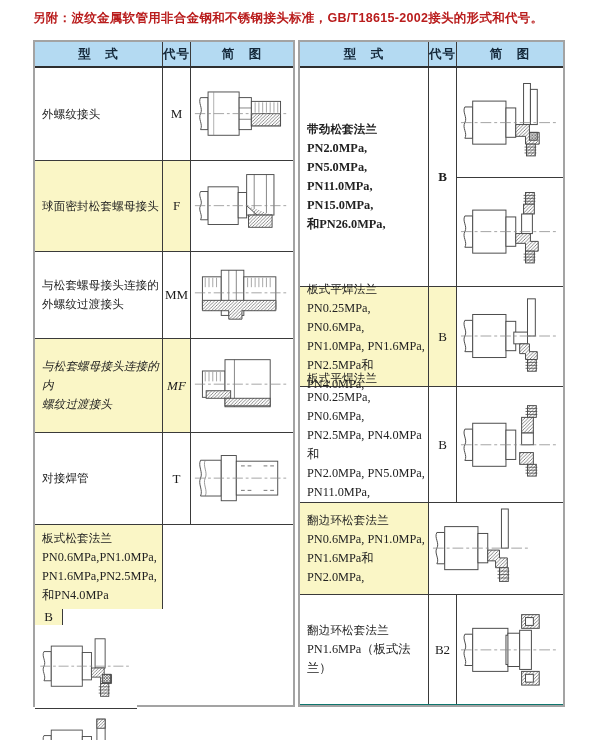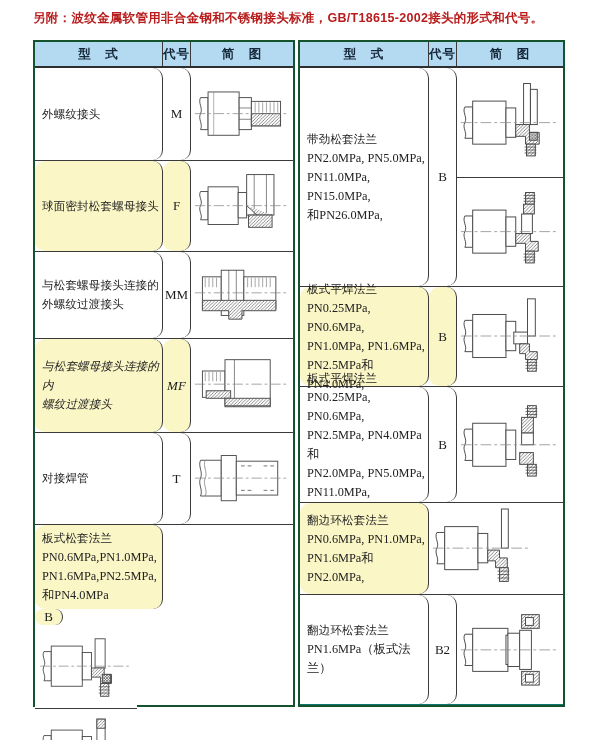--- a/index.html
+++ b/index.html
@@ -6,30 +6,30 @@
   body{
     width:600px;height:740px;background:#ffffff;position:relative;
     font-family:"Liberation Sans","DejaVu Sans",sans-serif;color:#222;
     overflow:hidden;
   }
   .title{
     position:absolute;left:33px;top:10px;font-size:12.5px;font-weight:bold;
     letter-spacing:0.3px;color:#b91c1c;white-space:nowrap;
   }
   .tables{position:absolute;left:33px;top:40px;display:flex;gap:3px;}
-  .tbl{border:2px solid #14532d;background:#0f766e;}
+  .tbl{border:2px solid #a3a3a3;background:#0f766e;}
   .thead{display:flex;background:var(--header-bg,#b4daf2);border-bottom:2px solid #2e2e2e;}
   .th{
     box-sizing:border-box;display:flex;align-items:center;justify-content:center;
     height:24px;font-size:12.5px;font-weight:bold;color:#14283a;letter-spacing:1px;
   }
   .th:not(:last-child){border-right:1px solid #3a3a3a;}
   .row{display:flex;border-bottom:1px solid #3a3a3a;background:#fff;}
   .row:last-child{border-bottom:none;}
-  .cell{box-sizing:border-box;border-radius:10px;}
+  .cell{box-sizing:border-box;}
   .c-type{
     border-right:1px solid #3a3a3a;display:flex;flex-direction:column;
     justify-content:center;padding:4px 3px 4px 7px;
   }
   .c-code{
     border-right:1px solid #3a3a3a;display:flex;align-items:center;justify-content:center;
     font-family:"Liberation Serif","DejaVu Serif",serif;font-size:13px;color:#1c1c1c;
   }
   .c-diag{display:flex;flex-direction:column;background:#fff;}
   .sub{flex:1;display:flex;align-items:center;justify-content:center;overflow:hidden;}
@@ -241,21 +241,21 @@
       </div>
   </div>
 
   <div class="tbl tbl-r">
     <div class="thead">
       <div class="th t">型　式</div>
       <div class="th c">代号</div>
       <div class="th d">简　图</div>
     </div>
     <div class="tbody">
-        <div class="row" style="height: 218px;">
+        <div class="row" style="height: 218px; font-weight: bold;">
           <div class="cell c-type">
             <div class="tline">带劲松套法兰</div>
             <div class="tline pn">PN2.0MPa, PN5.0MPa,</div>
             <div class="tline pn">PN11.0MPa, PN15.0MPa,</div>
             <div class="tline pn">和PN26.0MPa,</div>
           </div>
           <div class="cell c-code">B</div>
           <div class="cell c-diag">
             <div class="sub">
               <svg viewBox="0 0 104 88" preserveAspectRatio="xMidYMid meet" class="diag">

